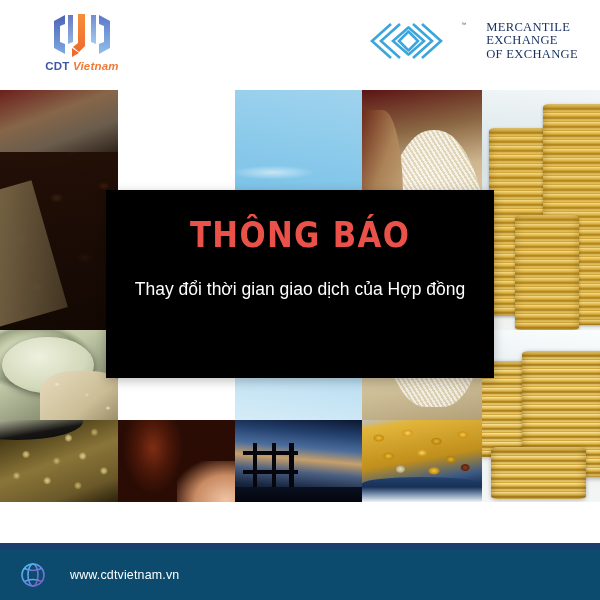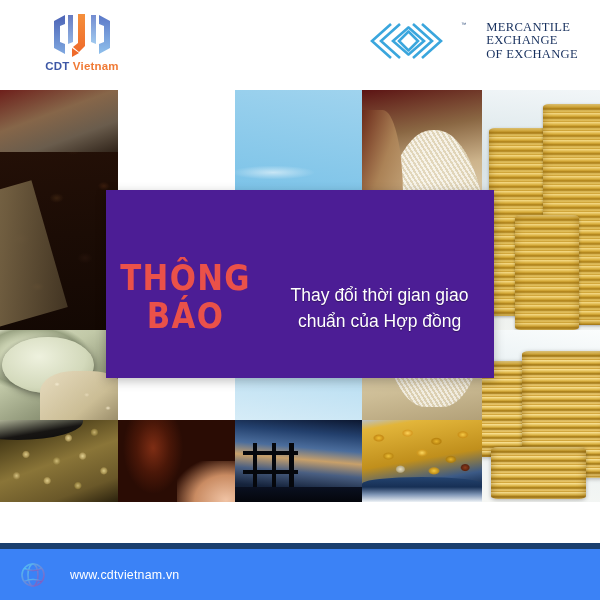--- a/index.html
+++ b/index.html
@@ -36,21 +36,21 @@
   .cdt-mark { width: 66px; height: 46px; display: block; margin: 0 auto 2px auto; }
   .cdt-wordmark {
     text-align: center;
     font-size: 11.5px;
     font-weight: bold;
     letter-spacing: .2px;
     line-height: 12px;
     white-space: nowrap;
   }
   .cdt-wordmark .c1 { color: #3d57a5; }
-  .cdt-wordmark .c2 { color: #f07a35; }
+  .cdt-wordmark .c2 { color: #f07a35; font-style: italic; }
 
   .mxv-logo {
     position: absolute;
     right: 22px; top: 17px;
     height: 48px;
     display: flex;
     align-items: center;
     gap: 20px;
   }
   .mxv-mark { width: 78px; height: 40px; display: block; }
@@ -292,23 +292,24 @@
   }
   .img-coins-tall .t1 { left: -6%; bottom: 26%; width: 66%; height: 56%; }
   .img-coins-tall .t2 { left: 34%; bottom: 14%; width: 72%; height: 74%; }
   .img-coins-tall .t3 { left: 8%;  bottom: 2%;  width: 80%; height: 30%; }
 
   
   .notice-box {
     position: absolute;
     left: 106px; top: 190px;
     width: 388px; height: 188px;
-    background: #4c1d95;
+    background: #000000;
     box-shadow: 0 3px 10px rgba(0,0,0,.25);
     display: flex;
+    flex-direction: column;
     align-items: center;
     justify-content: flex-start;
     padding-top: 26px;
     box-sizing: border-box;
   }
   .notice-title {
     color: #ea5149;
     font-size: 35px;
     font-weight: bold;
     letter-spacing: 1.5px;
@@ -338,21 +339,21 @@
   .footer-bar {
     position: absolute;
     left: 0; top: 543px;
     width: 600px; height: 6px;
     background: #1b3f6e;
   }
   .footer {
     position: absolute;
     left: 0; top: 549px;
     width: 600px; height: 51px;
-    background: #3b82f6;
+    background: #0c4a6e;
     display: flex;
     align-items: center;
   }
   .f-item { display: flex; align-items: center; }
   .f-web { margin-left: 18px; }
   .f-phone { margin-left: auto; margin-right: 22px; }
   .f-icon { width: 30px; height: 30px; display: block; }
   .f-text {
     color: #ffffff;
     font-size: 13.5px;
@@ -457,21 +458,21 @@
         <span class="stack t1"></span>
           <span class="stack t2"></span>
           <span class="stack t3"></span>
       </div>
     </div>
   </div>
 
   <div class="notice-box">
     <div class="notice-title">THÔNG BÁO</div>
     <div class="notice-sub">
-      <div>Thay đổi thời gian giao chuẩn của Hợp đồng</div>
+      <div>Thay đổi thời gian giao dịch của Hợp đồng</div>
     </div>
   </div>
 
   <div class="footer-gap"></div>
   <div class="footer-bar"></div>
 
   <div class="footer">
 
     <div class="f-item f-web">
       <svg class="f-icon" viewBox="0 0 30 30">

